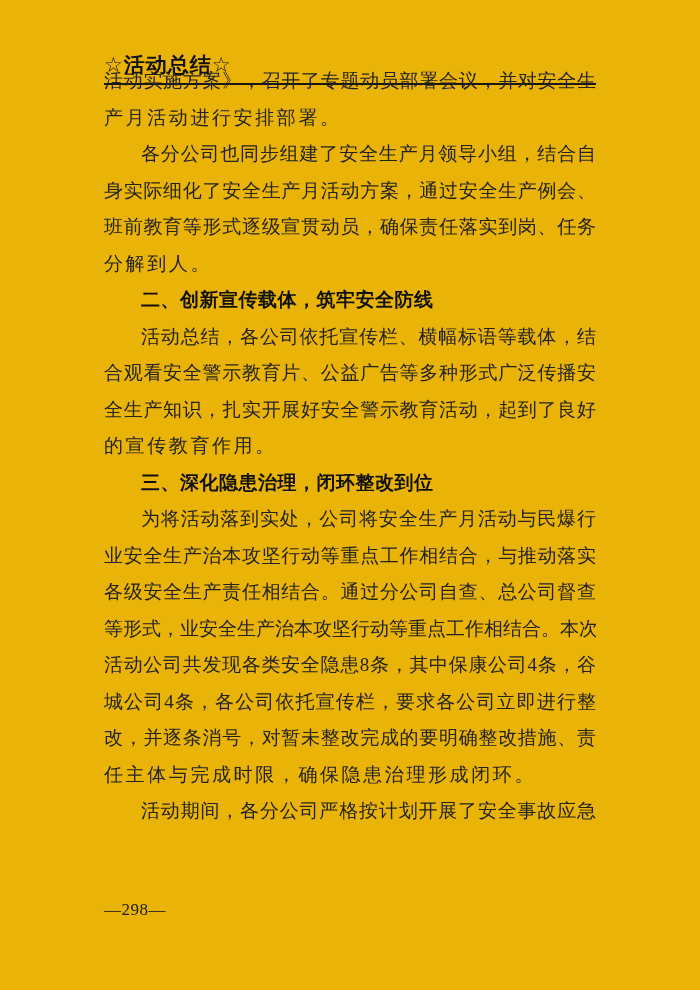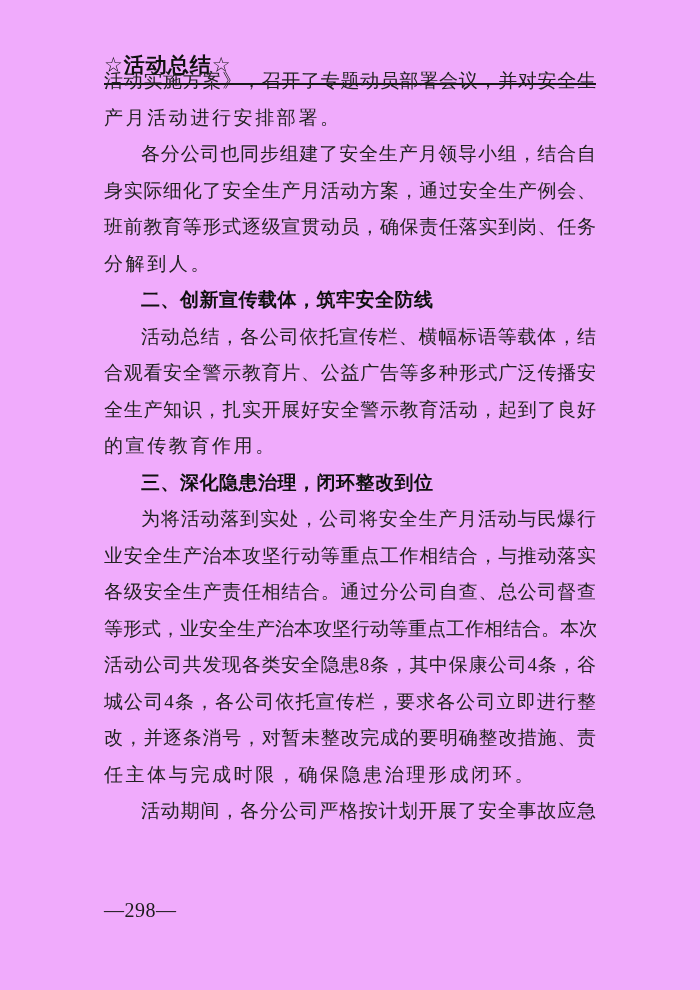--- a/index.html
+++ b/index.html
@@ -4,21 +4,21 @@
 <style>
   html, body {
     margin: 0;
     padding: 0;
     background: #ffffff;
   }
   .page {
     position: relative;
     width: 700px;
     height: 990px;
-    background: #f0abfc;
+    background: #eab308;
     color: #1b1b1b;
     font-family: "Liberation Serif", "DejaVu Serif", serif;
     overflow: hidden;
   }
   .doc-header {
     position: absolute;
     left: 104px;
     top: 50px;
     width: 492px;
   }
@@ -75,21 +75,21 @@
     overflow: hidden;
     white-space: nowrap;
   }
   .doc-footer {
     position: absolute;
     left: 104px;
     top: 896px;
     width: 492px;
   }
   .page-number {
-    font-size: 20px;
+    font-size: 17px;
     line-height: 28px;
     color: #1b1b1b;
     letter-spacing: 0.5px;
   }
 </style>
 </head>
 <body>
 
 <div class="page">
 

